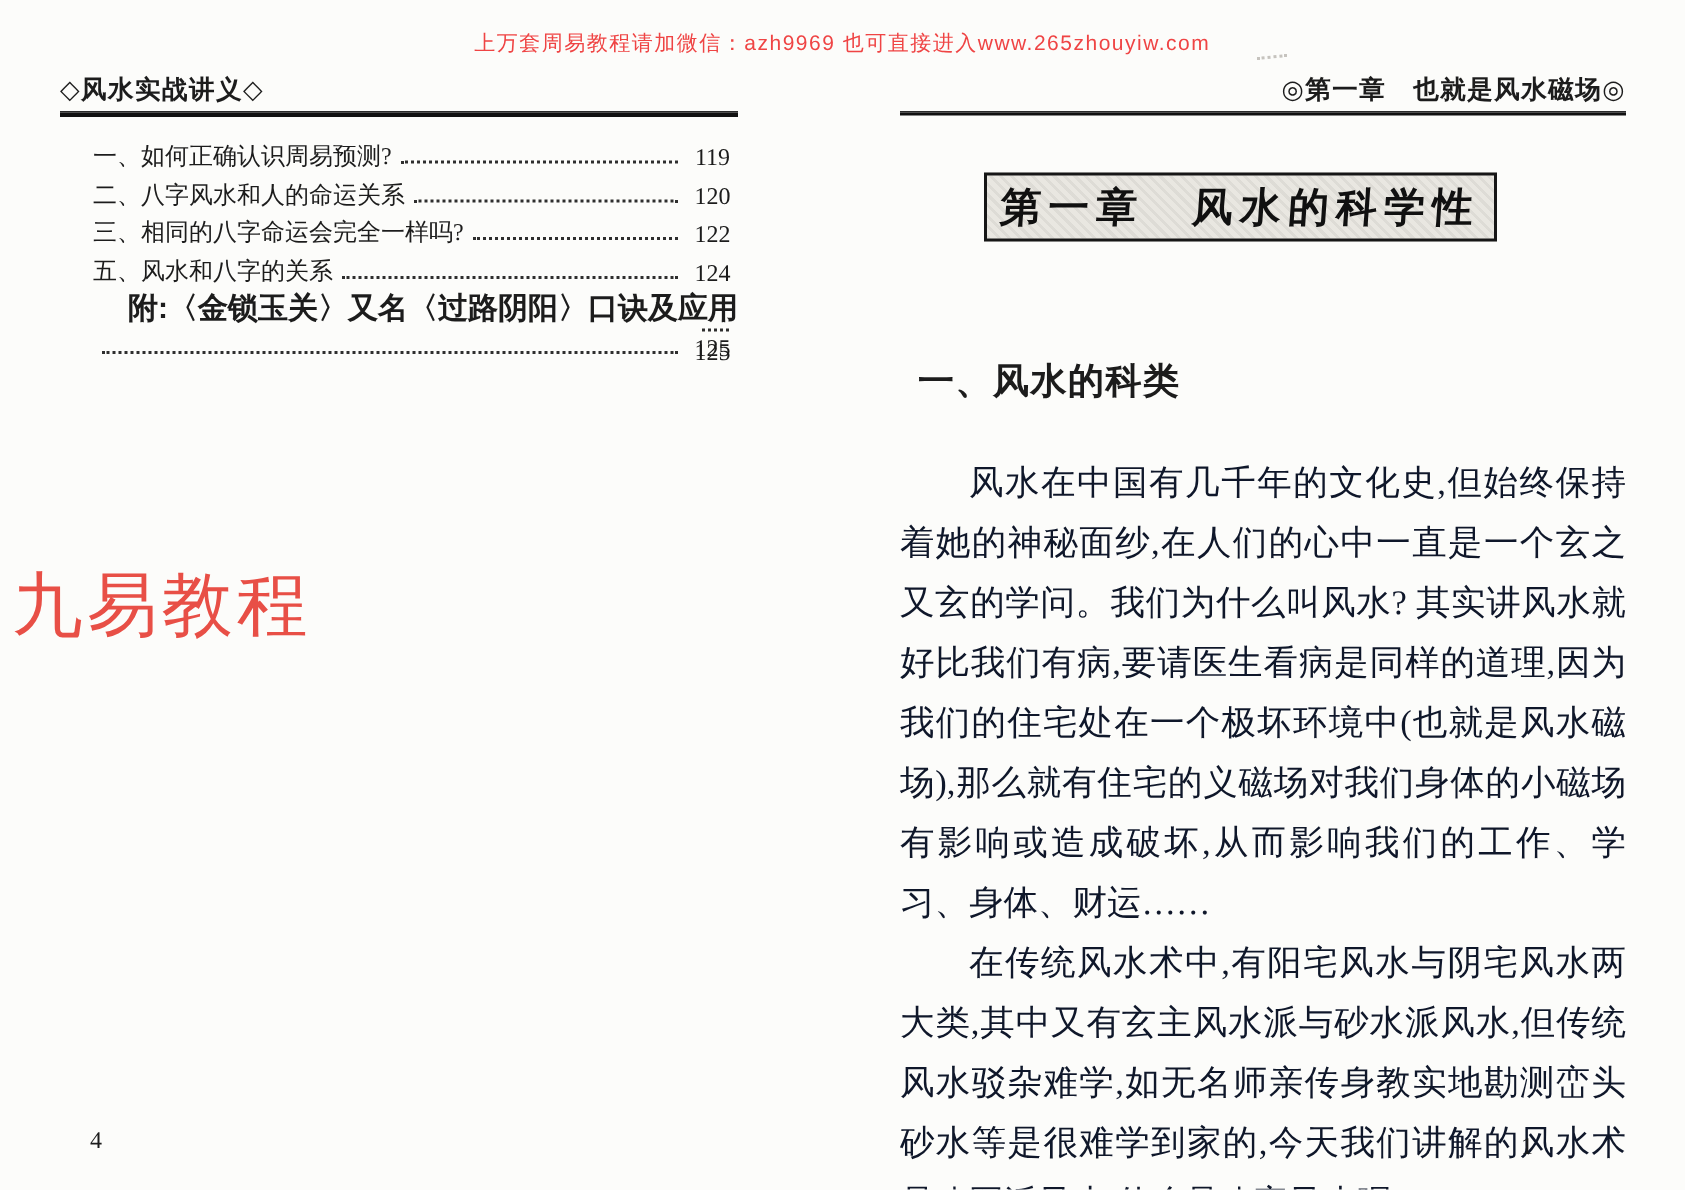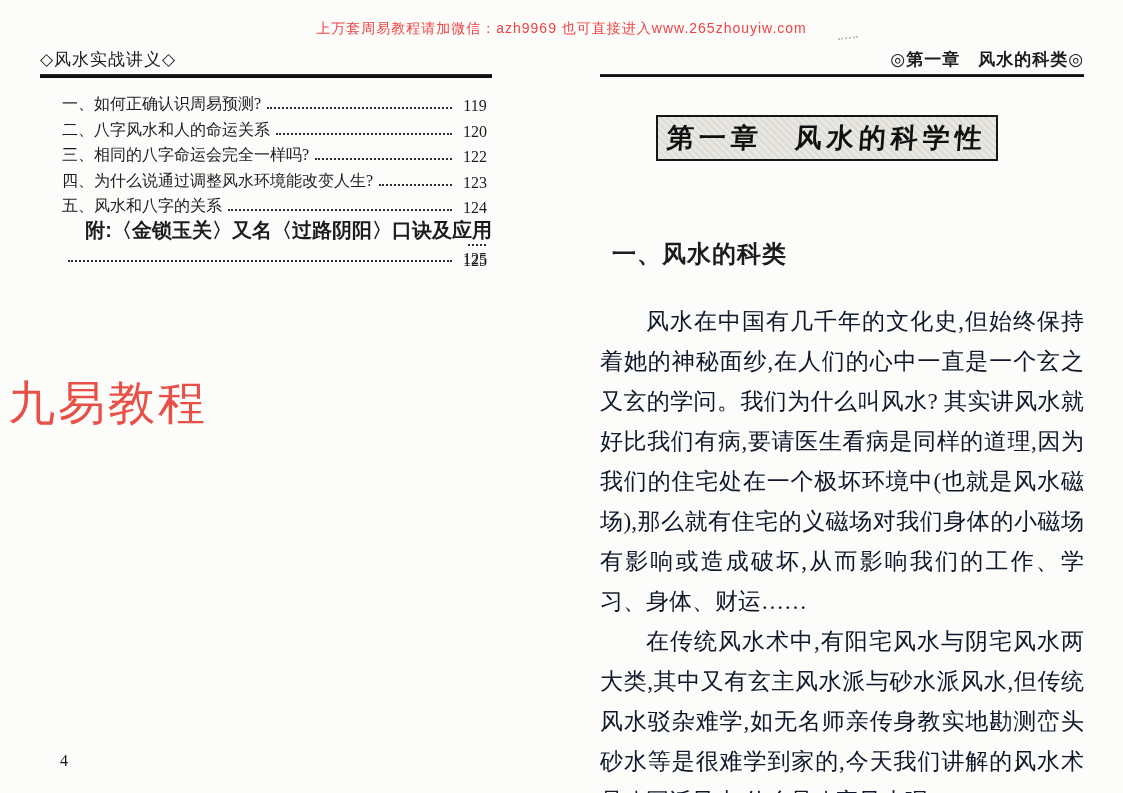--- a/index.html
+++ b/index.html
@@ -23,21 +23,21 @@
     color: #ef4444;
   }
 
   
   .page-left {
     position: absolute;
     left: 40px; top: 48px; width: 452px;
   }
   .pl-header {
     font-family: "Liberation Sans", "DejaVu Sans", sans-serif;
-    font-weight: normal;
+    font-weight: bold;
     font-size: 17px;
     letter-spacing: 1px;
     padding-bottom: 3px;
   }
   .rule-double {
     border-top: 1px solid #2a2a2a;
     border-bottom: 3px solid #111;
     height: 4px;
     width: 100%;
   }
@@ -174,25 +174,20 @@
     <span class="toc-title">二、八字风水和人的命运关系</span>
     <span class="toc-dots"></span>
     <span class="toc-page">120</span>
   </div>
       <div class="toc-row indent-1">
     <span class="toc-title">三、相同的八字命运会完全一样吗?</span>
     <span class="toc-dots"></span>
     <span class="toc-page">122</span>
   </div>
       <div class="toc-row indent-1">
-    <span class="toc-title">四、为什么说通过调整风水环境能改变人生?</span>
-    <span class="toc-dots"></span>
-    <span class="toc-page">123</span>
-  </div>
-      <div class="toc-row indent-1">
     <span class="toc-title">五、风水和八字的关系</span>
     <span class="toc-dots"></span>
     <span class="toc-page">124</span>
   </div>
       <div class="toc-row indent-0 emph">
     <span class="toc-title">附:〈金锁玉关〉又名〈过路阴阳〉口诀及应用</span>
     <span class="toc-dots"></span>
     <span class="toc-page">125</span>
   </div>
       <div class="toc-row indent-2">
@@ -201,21 +196,21 @@
   </div>
     </div>
 </div>
 
 <div class="watermark">九易教程</div>
 <div class="pagenum-left">4</div>
 
 <div class="scan-artifact"></div>
 
 <div class="page-right">
-  <div class="pr-header">◎第一章　风水的科类◎</div>
+  <div class="pr-header">◎第一章　也就是风水磁场◎</div>
   <div class="rule-right"></div>
   <div class="chapter-box">
     <span class="chapter-title">第一章　风水的科学性</span>
   </div>
   <div class="section-heading">一、风水的科类</div>
   <div class="body-text">
       <p class="body-para">风水在中国有几千年的文化史,但始终保持着她的神秘面纱,在人们的心中一直是一个玄之又玄的学问。我们为什么叫风水? 其实讲风水就好比我们有病,要请医生看病是同样的道理,因为我们的住宅处在一个极坏环境中(也就是风水磁场),那么就有住宅的义磁场对我们身体的小磁场有影响或造成破坏,从而影响我们的工作、学习、身体、财运……</p>
       <p class="body-para">在传统风水术中,有阳宅风水与阴宅风水两大类,其中又有玄主风水派与砂水派风水,但传统风水驳杂难学,如无名师亲传身教实地勘测峦头砂水等是很难学到家的,今天我们讲解的风水术是八罕派风水,什么是八字风水呢?</p>
     </div>
 </div>

